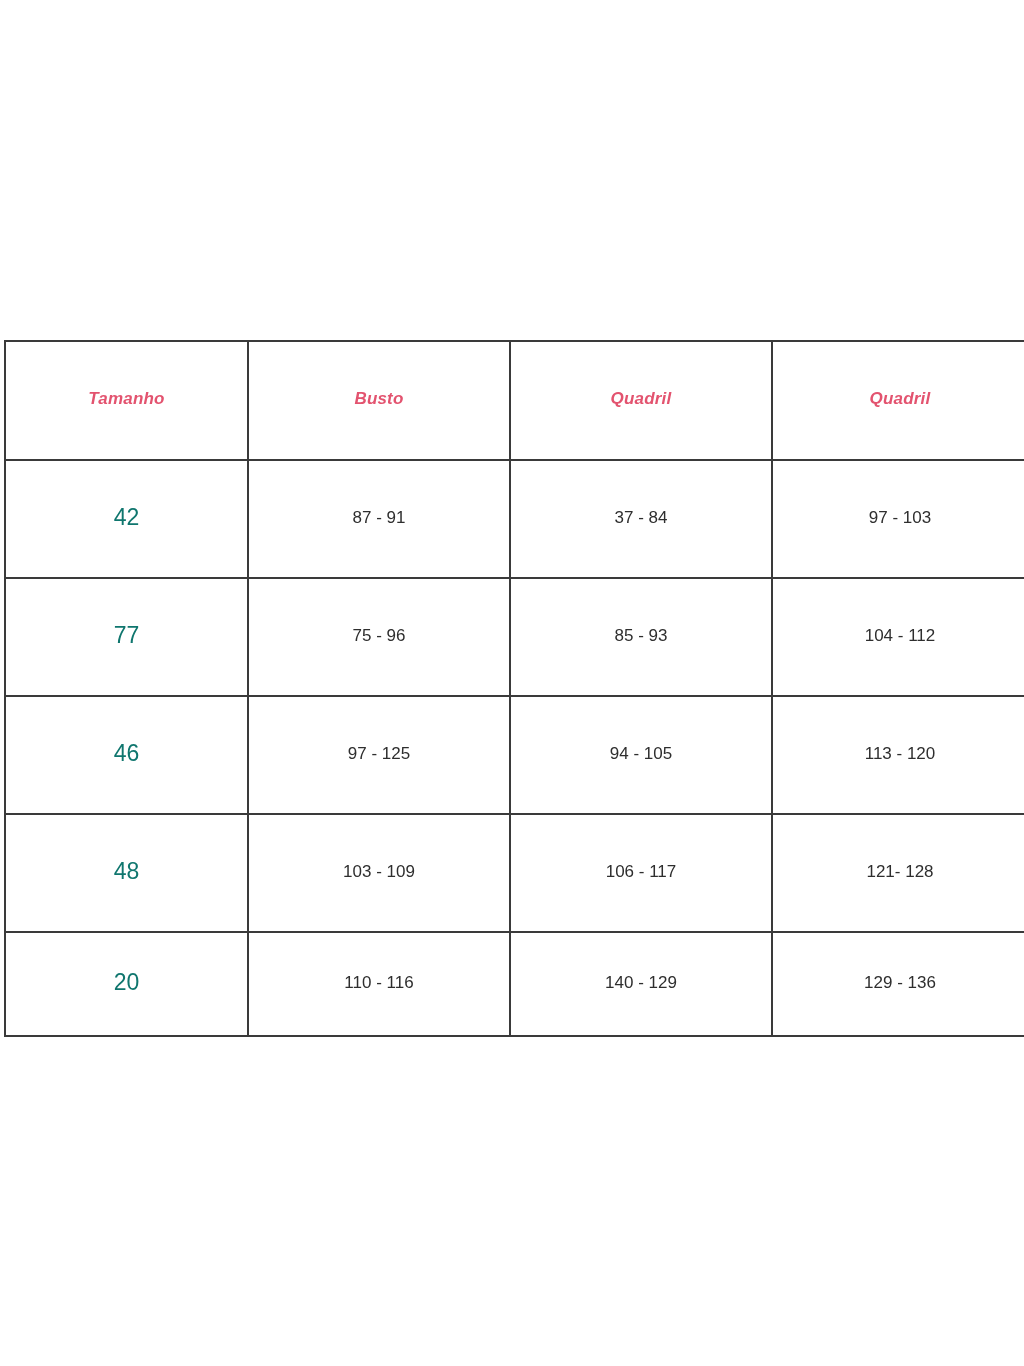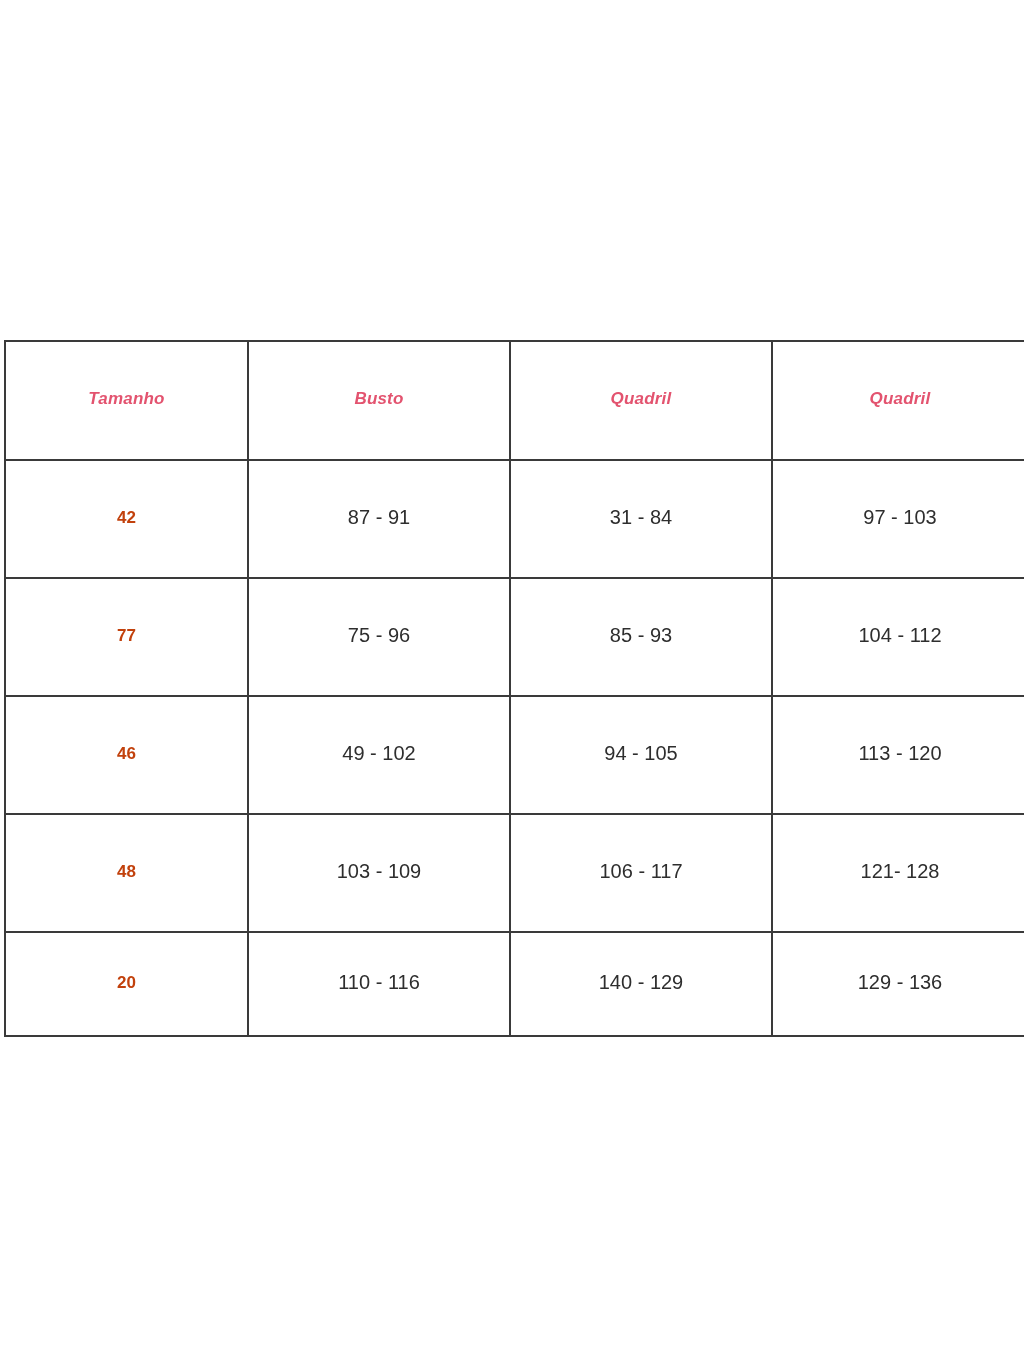--- a/index.html
+++ b/index.html
@@ -69,32 +69,32 @@
   .data-row td {
     height: 116px;
   }
 
   .data-row.last-row td {
     height: 102px;
   }
 
   .size-value {
     display: block;
-    font-size: 17px;
-    font-weight: bold;
+    font-size: 23px;
+    font-weight: normal;
     font-style: normal;
-    color: #c2410c;
+    color: #0f766e;
     line-height: 1;
     position: relative;
     top: -2px;
   }
 
   .measure-value {
     display: block;
-    font-size: 20px;
+    font-size: 17px;
     font-weight: normal;
     color: #2e2e2e;
     line-height: 1;
     position: relative;
     top: -2px;
   }
 </style>
 </head>
 <body>
 
@@ -120,21 +120,21 @@
     <tbody>
 
       <tr class="data-row">
         <td class="col-size">
           <span class="size-value">42</span>
         </td>
         <td class="col-bust">
           <span class="measure-value">87 - 91</span>
         </td>
         <td class="col-waist">
-          <span class="measure-value">31 - 84</span>
+          <span class="measure-value">37 - 84</span>
         </td>
         <td class="col-hip">
           <span class="measure-value">97 - 103</span>
         </td>
       </tr>
 
       <tr class="data-row">
         <td class="col-size">
           <span class="size-value">77</span>
         </td>
@@ -147,21 +147,21 @@
         <td class="col-hip">
           <span class="measure-value">104 - 112</span>
         </td>
       </tr>
 
       <tr class="data-row">
         <td class="col-size">
           <span class="size-value">46</span>
         </td>
         <td class="col-bust">
-          <span class="measure-value">49 - 102</span>
+          <span class="measure-value">97 - 125</span>
         </td>
         <td class="col-waist">
           <span class="measure-value">94 - 105</span>
         </td>
         <td class="col-hip">
           <span class="measure-value">113 - 120</span>
         </td>
       </tr>
 
       <tr class="data-row">

